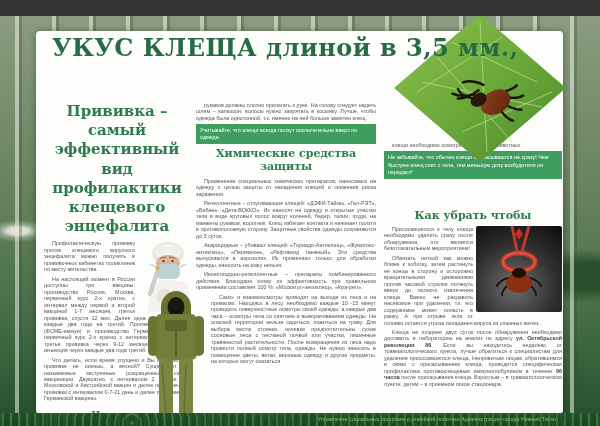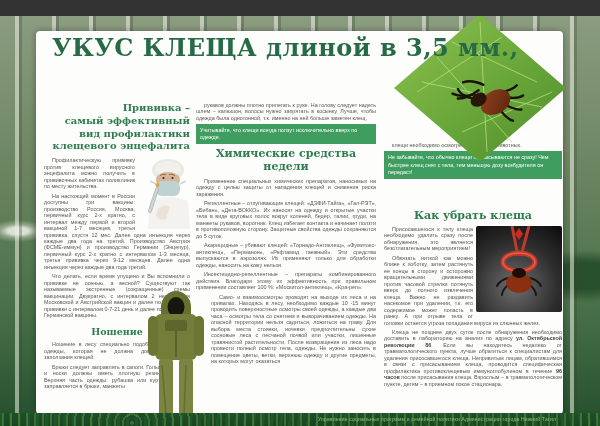--- a/index.html
+++ b/index.html
@@ -27,21 +27,21 @@
   .title .l2{font-size:28px;letter-spacing:.5px;margin-left:26px;white-space:nowrap;}
   
   .leaf-diamond{position:absolute;left:392px;top:-4px;z-index:3;}
   
   .col{position:absolute;z-index:2;color:#585858;font-size:5.4px;line-height:1.2;}
   .col p{margin:0 0 3px 0;text-align:justify;text-indent:8px;}
   .col-left{left:44px;top:86px;width:146px;}
   .col-mid{left:196px;top:86px;width:180px;}
   .col-right{left:384px;top:126px;width:178px;}
   .h-green{font-family:"DejaVu Serif",serif;font-weight:bold;color:#2e7c4e;text-align:center;margin:0 0 4px 0;}
-  .h-vaccine{font-size:10px;line-height:1.28;white-space:pre-line;text-align:right;}
+  .h-vaccine{font-size:15px;line-height:1.28;white-space:pre-line;}
   .h-clothing{font-size:9.5px;margin-top:7px;}
   .h-chem{font-size:11px;line-height:1.15;margin-top:4px;white-space:pre-line;}
   .h-self{font-size:11px;margin-top:4px;}
   .h-removal{font-size:11px;margin-top:30px;}
   .note-box{background:#3f9e5f;color:#fff;font-size:5.4px;line-height:1.3;
     padding:3px 4px;margin:2px 0 3px 0;text-align:left;}
   .nurse-float{float:right;width:52px;height:72px;margin:0 0 2px 3px;}
   .removal-float{float:right;width:86px;height:86px;margin:0 0 2px 3px;}
   .camo-spacer{float:left;width:15px;height:92px;}
   .camo-man{position:absolute;left:142px;top:268px;width:68px;height:152px;z-index:5;}
@@ -124,21 +124,21 @@
     <div style="width:122px;">
       <p>Ношение в лесу специально подобранной одежды, которая не должна допускать заползания клещей.</p>
       <p>Брюки следует заправлять в сапоги. Гольфы и носки должны иметь плотную резинку. Верхняя часть одежды: рубашка или куртка заправляется в брюки, манжеты</p>
     </div>
   </div>
 
   <div class="col col-mid">
     <p class="cont-p">рукавов должны плотно прилегать к руке. На голову следует надеть шлем – капюшон, волосы нужно запрятать в косынку. Лучше, чтобы одежда была однотонной, т.к. именно на ней больше заметен клещ.</p>
     <div class="note-box">Учитывайте, что клещи всегда ползут исключительно вверх по одежде.</div>
     <h3 class="h-green h-chem">Химические средства
-недели</h3>
+защиты</h3>
     <p>Применение специальных химических препаратов, наносимых на одежду с целью защиты от нападения клещей и снижения риска заражения.</p>
     <p>Репеллентные – отпугивающие клещей: «ДЭФИ-Тайга», «Гал-РЭТ», «Бибан», «Дета-ВОККО». Их наносят на одежду и открытые участки тела в виде круговых полос вокруг коленей, бедер, талии, груди, на манжеты рукавов, воротник. Клещ избегает контакта и начинает ползти в противоположную сторону. Защитные свойства одежды сохраняются до 5 суток.</p>
     <p>Акарицидные – убивают клещей: «Торнадо-Антиклещ», «Фумитокс-антиклещ», «Перманон», «Рефтамид таежный». Эти средства выпускаются в аэрозолях. Их применяют только для обработки одежды, наносить на кожу нельзя.</p>
     <p>Инсектицидно-репеллентные – препараты комбинированного действия. Благодаря этому их эффективность при правильном применении составляет 100 %: «Москитол-антиклещ», «Кра-реп».</p>
     <p><span class="camo-spacer"></span><span>Само- и взаимоосмотры проводят на выходе из леса и на привалах. Находясь в лесу, необходимо каждые 10 -15 минут проводить поверхностные осмотры своей одежды, а каждые два часа – осмотры тела со снятием и выворачиванием одежды. На опасной территории нельзя садиться, ложиться на траву. Для выбора места стоянки, ночевки предпочтительны сухие сосновые леса с песчаной почвой или участки, лишенные травянистой растительности. После возвращения из леса надо провести полный осмотр тела, одежды. Не нужно заносить в помещение цветы, ветки, верхнюю одежду и другие предметы, на которых могут оказаться</span></p>
   </div>
 
   <svg class="camo-man" viewBox="0 0 68 150">
     <path d="M34,6 a15,16 0 0 1 15,16 v8 h-30 v-8 a15,16 0 0 1 15,-16 z" fill="#68702f"></path>
     <ellipse cx="34" cy="22" rx="8.5" ry="10" fill="#17170f"></ellipse>
@@ -150,21 +150,21 @@
     <rect x="17" y="74" width="14" height="60" rx="3" fill="#7c8441"></rect>
     <rect x="37" y="74" width="14" height="60" rx="3" fill="#7c8441"></rect>
     <path d="M20,80 l4,50 M44,80 l-2,50" stroke="#656d31" stroke-width="1.5" fill="none"></path>
     <rect x="15" y="133" width="17" height="9" rx="3" fill="#2a2a20"></rect>
     <rect x="36" y="133" width="17" height="9" rx="3" fill="#2a2a20"></rect>
   </svg>
 
   <div class="col col-right">
     <p class="no-indent">клещи необходимо осмотреть домашних животных.</p>
     <div class="note-box">Не забывайте, что обычно клещи присасываются не сразу! Чем быстрее клещ снят с тела, тем меньшую дозу возбудителя он передаст!</div>
-    <h3 class="h-green h-removal">Как убрать клеща</h3>
+    <h3 class="h-green h-removal">Как убрать чтобы</h3>
     <svg class="removal-float" viewBox="0 0 86 86">
       <defs>
         <radialGradient id="darkbg" cx="0.45" cy="0.7" r="0.9">
           <stop offset="0" stop-color="#6e6e6e"></stop>
             <stop offset="0.55" stop-color="#2e2e2e"></stop>
             <stop offset="1" stop-color="#0b0b0b"></stop>
         </radialGradient>
       </defs>
       <rect width="86" height="86" rx="2" fill="url(#darkbg)"></rect>
       <path d="M43,2 l4,6 -4,6 -4,-6 z" fill="#cc2a1e"></path>

